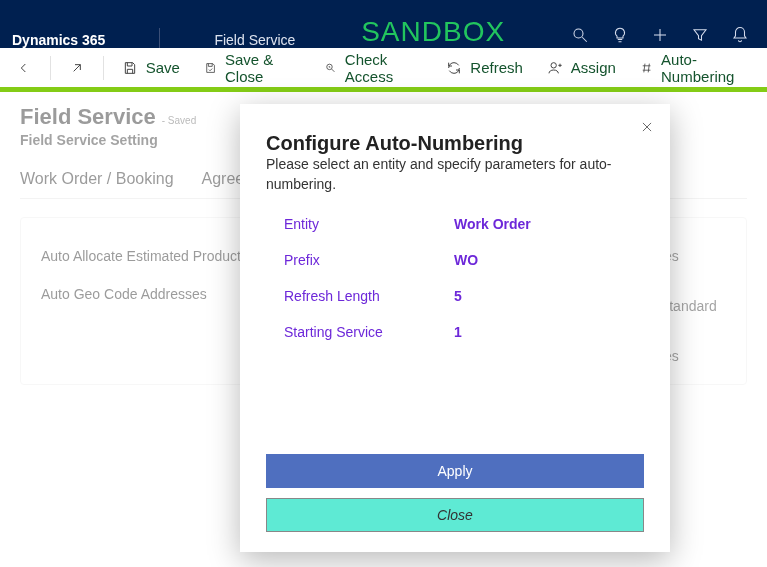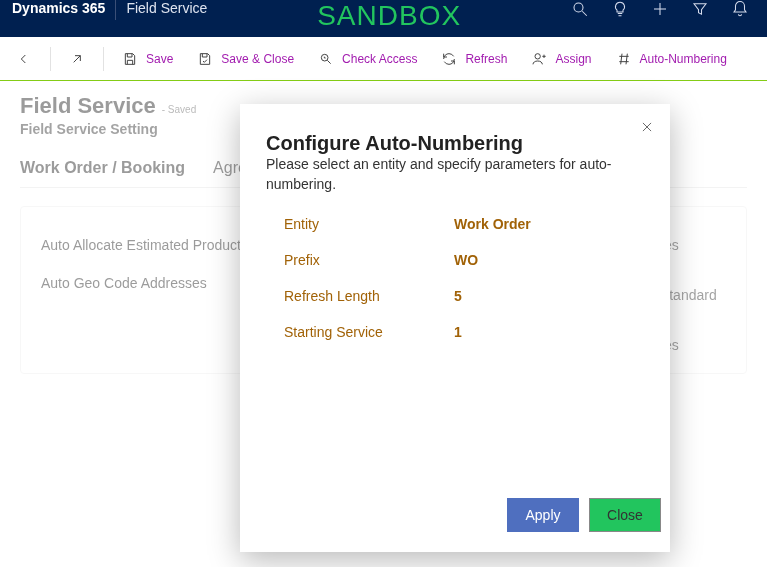--- a/index.html
+++ b/index.html
@@ -1,56 +1,57 @@
 <!DOCTYPE html>
 <html><head>
 <meta charset="utf-8">
 <style>
   * { box-sizing: border-box; margin: 0; padding: 0; }
   html, body { width: 767px; height: 567px; font-family: "Segoe UI", Arial, sans-serif; overflow: hidden; background: #ffffff; }
 
   
   .topbar {
-    height: 37px;
+    height: 48px;
     background: #002050;
     color: #fff;
     display: flex;
-    align-items: flex-start;
+    align-items: flex-end;
     padding: 0 12px;
+    gap: 44px;
   }
   .topbar .product { font-weight: 600; font-size: 14px; color: #ffffff; }
   .topbar .divider-v { width:1px; height:20px; background:#3b4f77; margin:0 10px; }
   .topbar .module { font-size: 14px; color: #dde3ef; }
   .topbar .env { flex:1; text-align:center; font-size: 28px; font-weight:300; letter-spacing:1px; color:#22c55e; }
   .topbar .icons { display:flex; gap:22px; align-items:center; color:#d4dbec; padding-right:6px; }
   .topbar .icons svg { width:18px; height:18px; stroke:#d4dbec; fill:none; stroke-width:1.4; }
 
   
   .cmdbar {
     height: 44px;
-    border-bottom: 1px solid #84cc16;
+    border-bottom: 5px solid #84cc16;
     background: #fff;
     display:flex;
     align-items:center;
     padding: 0 6px;
     gap: 4px;
-    font-size: 12px;
-    color:#a21caf;
+    font-size: 15px;
+    color:#14532d;
   }
   .cmdbar .cmd { display:flex; align-items:center; gap:8px; padding:6px 10px; border-radius:2px; cursor:pointer; }
   .cmdbar .sep { width:1px; height:24px; background:#e2e2e2; margin:0 4px; }
   .cmdbar svg { width:16px; height:16px; stroke:#444; fill:none; stroke-width:1.5; }
 
   
   .page { padding: 12px 20px 20px 20px; position:relative; background:#fff; height:calc(100% - 92px); }
   .page-title { font-size:22px; font-weight:600; color:#222; display:flex; align-items:baseline; gap:6px; }
   .page-title .suffix { font-size:10px; font-weight:400; color:#666; }
   .page-subtitle { font-size:14px; color:#333; font-weight:600; margin-top:2px; }
   .tabs { display:flex; gap:28px; margin-top:22px; border-bottom:1px solid #e5e5e5; font-size:16px; color:#222; }
-  .tabs .tab { padding-bottom:10px; font-weight:700; cursor:pointer; }
+  .tabs .tab { padding-bottom:10px; font-weight:400; cursor:pointer; }
   .tabs .tab.inactive { font-weight:400; }
 
   .form-card {
     margin-top:18px;
     border:1px solid #eee;
     border-radius:4px;
     padding:20px 20px;
     display:flex;
   }
   .form-col { width:300px; }
@@ -70,34 +71,34 @@
     background:rgba(255,255,255,0.55);
   }
   .modal {
     position:absolute;
     left: 240px;
     top: 104px;
     width: 430px;
     height: 448px;
     background:#fff;
     box-shadow: 0 8px 30px rgba(0,0,0,0.28);
-    padding: 28px 9px 20px 26px;
+    padding: 28px 26px 20px 26px;
     display:flex;
     flex-direction:column;
   }
   .modal .close { position:absolute; top:16px; right:16px; cursor:pointer; color:#555; }
   .modal h2 { font-size:20px; font-weight:600; color:#222; }
   .modal .instr { font-size:14px; color:#333; line-height:1.4; }
-  .modal .kv { display:flex; font-size:14px; color:#a16207; padding:10px 0 10px 18px; }
+  .modal .kv { display:flex; font-size:14px; color:#6d28d9; padding:10px 0 10px 18px; }
   .modal .kv .k { width:170px; }
   .modal .kv .v { font-weight:600; }
-  .modal .footer { margin-top:auto; display:flex; justify-content:flex-end; gap:10px; }
+  .modal .footer { margin-top:auto; display:flex; justify-content:space-between; gap:10px;flex-direction:column; }
   .btn { min-width:72px; height:34px; font-size:14px; display:flex; align-items:center; justify-content:center; cursor:pointer; }
   .btn.primary { background:#4f6fbf; color:#fff; border:1px solid #4f6fbf; }
-  .btn.secondary { background:#22c55e; color:#333; border:1px solid #888; }
+  .btn.secondary { background:#5eead4; color:#333; border:1px solid #888;font-style:italic; }
 </style>
 </head>
 <body>
 
 <div class="topbar">
   <span class="product">Dynamics 365</span>
   <span class="divider-v"></span>
   <span class="module">Field Service</span>
   <span class="env">SANDBOX</span>
   <div class="icons">

